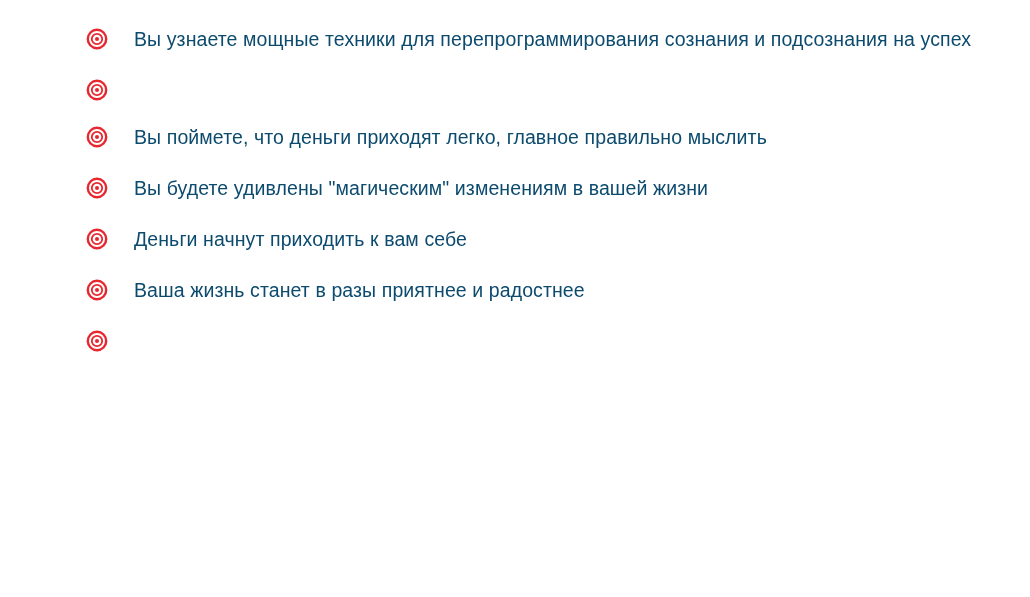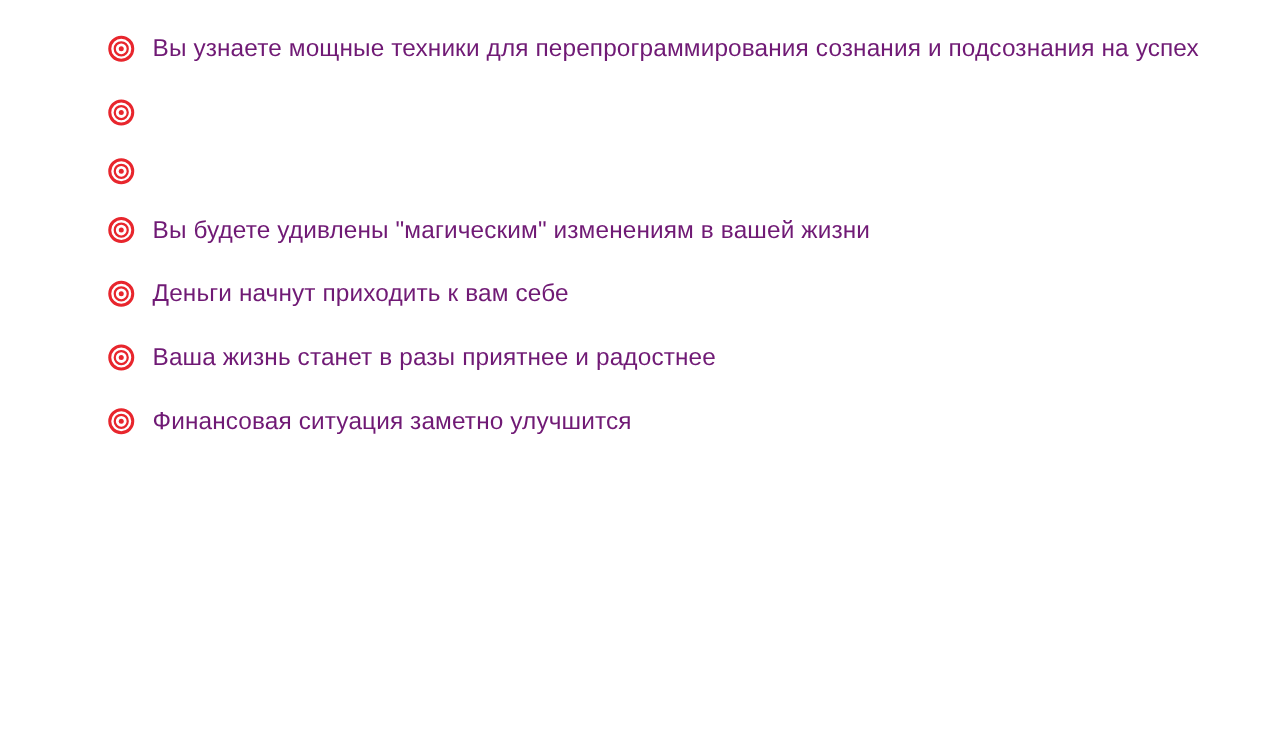--- a/index.html
+++ b/index.html
@@ -32,23 +32,24 @@
     position: relative;
   }
   .bullet-icon svg {
     display: block;
     width: 22px;
     height: 22px;
   }
   .benefit-text {
     font-size: 19.5px;
     line-height: 30px;
-    color: #701a75;
+    color: #0c4a6e;
     max-width: 880px;
     letter-spacing: 0.1px;
+    margin-left: 12px;
   }
 </style>
 </head>
 <body>
 
 <ul class="benefits-list">
 
   <li class="benefit-item">
     <span class="bullet-icon">
       <svg viewBox="0 0 22 22" xmlns="http://www.w3.org/2000/svg">
@@ -71,20 +72,21 @@
   </li>
 
   <li class="benefit-item">
     <span class="bullet-icon">
       <svg viewBox="0 0 22 22" xmlns="http://www.w3.org/2000/svg">
         <circle cx="11" cy="11" r="9.2" fill="none" stroke="#e8262d" stroke-width="2.4"></circle>
         <circle cx="11" cy="11" r="5.2" fill="none" stroke="#e8262d" stroke-width="1.8"></circle>
         <circle cx="11" cy="11" r="2" fill="#e8262d"></circle>
       </svg>
     </span>
+    <span class="benefit-text">Вы поймете, что деньги приходят легко, главное правильно мыслить</span>
   </li>
 
 
   <li class="benefit-item">
     <span class="bullet-icon">
       <svg viewBox="0 0 22 22" xmlns="http://www.w3.org/2000/svg">
         <circle cx="11" cy="11" r="9.2" fill="none" stroke="#e8262d" stroke-width="2.4"></circle>
         <circle cx="11" cy="11" r="5.2" fill="none" stroke="#e8262d" stroke-width="1.8"></circle>
         <circle cx="11" cy="11" r="2" fill="#e8262d"></circle>
       </svg>
@@ -115,17 +117,16 @@
   </li>
 
   <li class="benefit-item">
     <span class="bullet-icon">
       <svg viewBox="0 0 22 22" xmlns="http://www.w3.org/2000/svg">
         <circle cx="11" cy="11" r="9.2" fill="none" stroke="#e8262d" stroke-width="2.4"></circle>
         <circle cx="11" cy="11" r="5.2" fill="none" stroke="#e8262d" stroke-width="1.8"></circle>
         <circle cx="11" cy="11" r="2" fill="#e8262d"></circle>
       </svg>
     </span>
-    <span class="benefit-text">Финансовая ситуация заметно улучшится</span>
   </li>
 
 
 </ul>
 
 </body></html>

